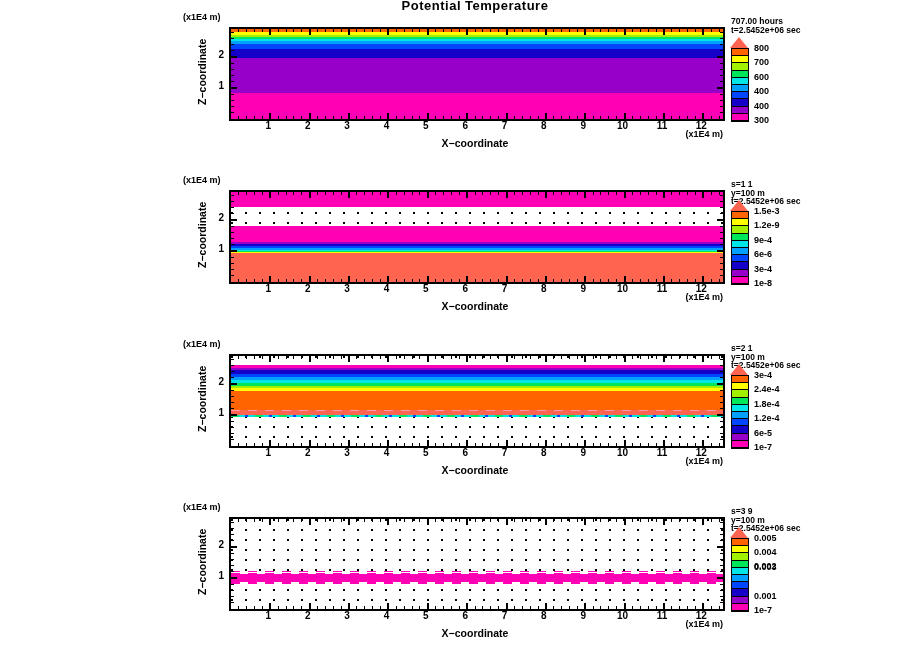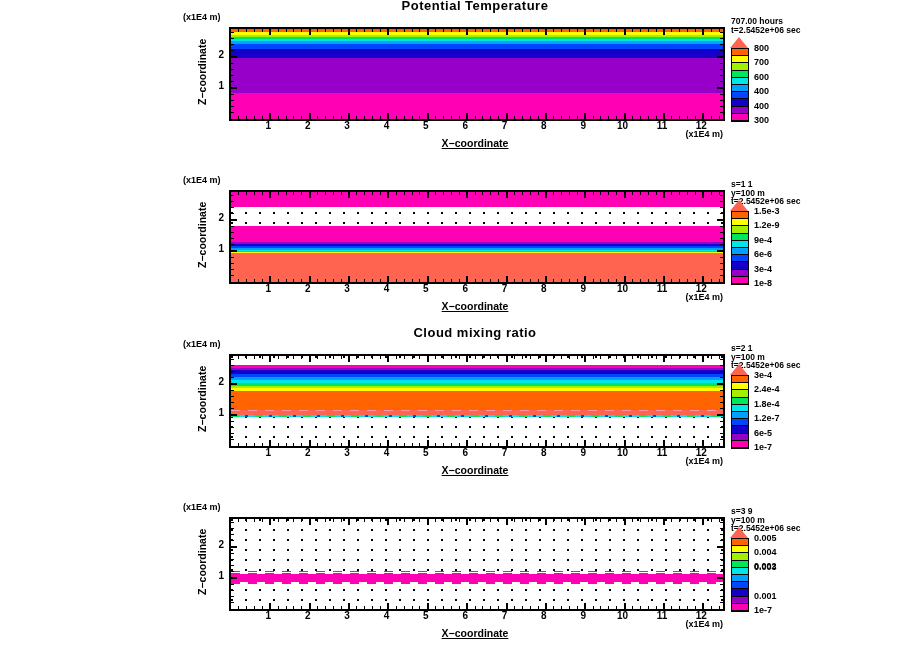--- a/index.html
+++ b/index.html
@@ -20,21 +20,21 @@
           background-image:radial-gradient(circle, #000 0.8px, transparent 1px);
           background-size:14px 10px; background-position:8px 6px; }
   .bands, .ticks { position:absolute; inset:0; }
   .band { position:absolute; left:0; width:100%; }
   .tick { position:absolute; background:#000; }
   .ytl { position:absolute; font-size:10px; font-weight:bold; width:14px; text-align:right; }
   .xtl { position:absolute; font-size:10px; font-weight:bold; width:22px; text-align:center; top:120px; }
   .xunit { position:absolute; left:643px; width:80px; top:129px; text-align:right;
            font-size:9px; font-weight:bold; }
   .xlabel { position:absolute; left:229px; width:492px; top:137px; text-align:center;
-            font-size:10.5px; font-weight:bold;text-decoration:underline; }
+            font-size:10.5px; font-weight:bold; }
   .colorbar { position:absolute; left:729px; top:0; width:170px; height:163px; }
   .cb-header { position:absolute; left:2px; top:17px; font-size:8.5px; font-weight:bold;
                line-height:8.5px; white-space:nowrap; }
   .cb-tri { position:absolute; left:1px; top:37px; width:0; height:0;
             border-left:9px solid transparent; border-right:9px solid transparent; }
   .cb-bar { position:absolute; left:2px; top:48px; width:16px; height:72px;
             border:1px solid #000; }
   .cb-band { width:16px; height:7.2px; border-bottom:1px solid #000; box-sizing:border-box; }
   .cb-label { position:absolute; left:25px; font-size:9px; font-weight:bold; height:10px;
               line-height:10px; white-space:nowrap; }
@@ -482,21 +482,20 @@
           <div class="cb-label" style="top: 57.4px;">1.2e-9</div>
           <div class="cb-label" style="top: 71.8px;">9e-4</div>
           <div class="cb-label" style="top: 86.2px;">6e-6</div>
           <div class="cb-label" style="top: 100.6px;">3e-4</div>
           <div class="cb-label" style="top: 115px;">1e-8</div>
         </div>
     </aside>
   </section>
 
   <section class="panel" id="panel-2">
-    <h2 class="title">Cloud mixing ratio</h2>
     <span class="yunit">(x1E4 m)</span>
     <span class="ylabel">Z−coordinate</span>
     <div class="plot">
       <div class="dots"></div>
       <div class="bands">
           <div class="band" style="top: 59.2759px; height: 1.24138px; background: repeating-linear-gradient(90deg, rgb(0, 230, 90) 0px, rgb(0, 230, 90) 8px, rgb(0, 230, 230) 8px, rgb(0, 230, 230) 14px, rgb(0, 70, 255) 14px, rgb(0, 70, 255) 17px, rgb(0, 230, 230) 17px, rgb(0, 230, 230) 24px);"></div>
           <div class="band" style="top: 54px; height: 4.96552px; background: rgb(255, 100, 80);"></div>
           <div class="band" style="top: 53.6897px; height: 1.55172px; background: repeating-linear-gradient(90deg, rgb(255, 150, 180) 0px, rgb(255, 150, 180) 9px, transparent 9px, transparent 17px);"></div>
           <div class="band" style="top: 34.7586px; height: 19.2414px; background: rgb(255, 100, 0);"></div>
           <div class="band" style="top: 31.9655px; height: 2.7931px; background: rgb(255, 255, 0);"></div>
@@ -700,21 +699,21 @@
           <div class="cb-band" style="background: rgb(0, 160, 255);"></div>
           <div class="cb-band" style="background: rgb(0, 70, 255);"></div>
           <div class="cb-band" style="background: rgb(20, 0, 200);"></div>
           <div class="cb-band" style="background: rgb(150, 0, 200);"></div>
           <div class="cb-band" style="background: rgb(255, 0, 180);"></div>
         </div>
       <div class="cb-labelbox">
           <div class="cb-label" style="top: 43px;">3e-4</div>
           <div class="cb-label" style="top: 57.4px;">2.4e-4</div>
           <div class="cb-label" style="top: 71.8px;">1.8e-4</div>
-          <div class="cb-label" style="top: 86.2px;">1.2e-7</div>
+          <div class="cb-label" style="top: 86.2px;">1.2e-4</div>
           <div class="cb-label" style="top: 100.6px;">6e-5</div>
           <div class="cb-label" style="top: 115px;">1e-7</div>
         </div>
     </aside>
   </section>
 
   <section class="panel" id="panel-3">
     <span class="yunit">(x1E4 m)</span>
     <span class="ylabel">Z−coordinate</span>
     <div class="plot">

